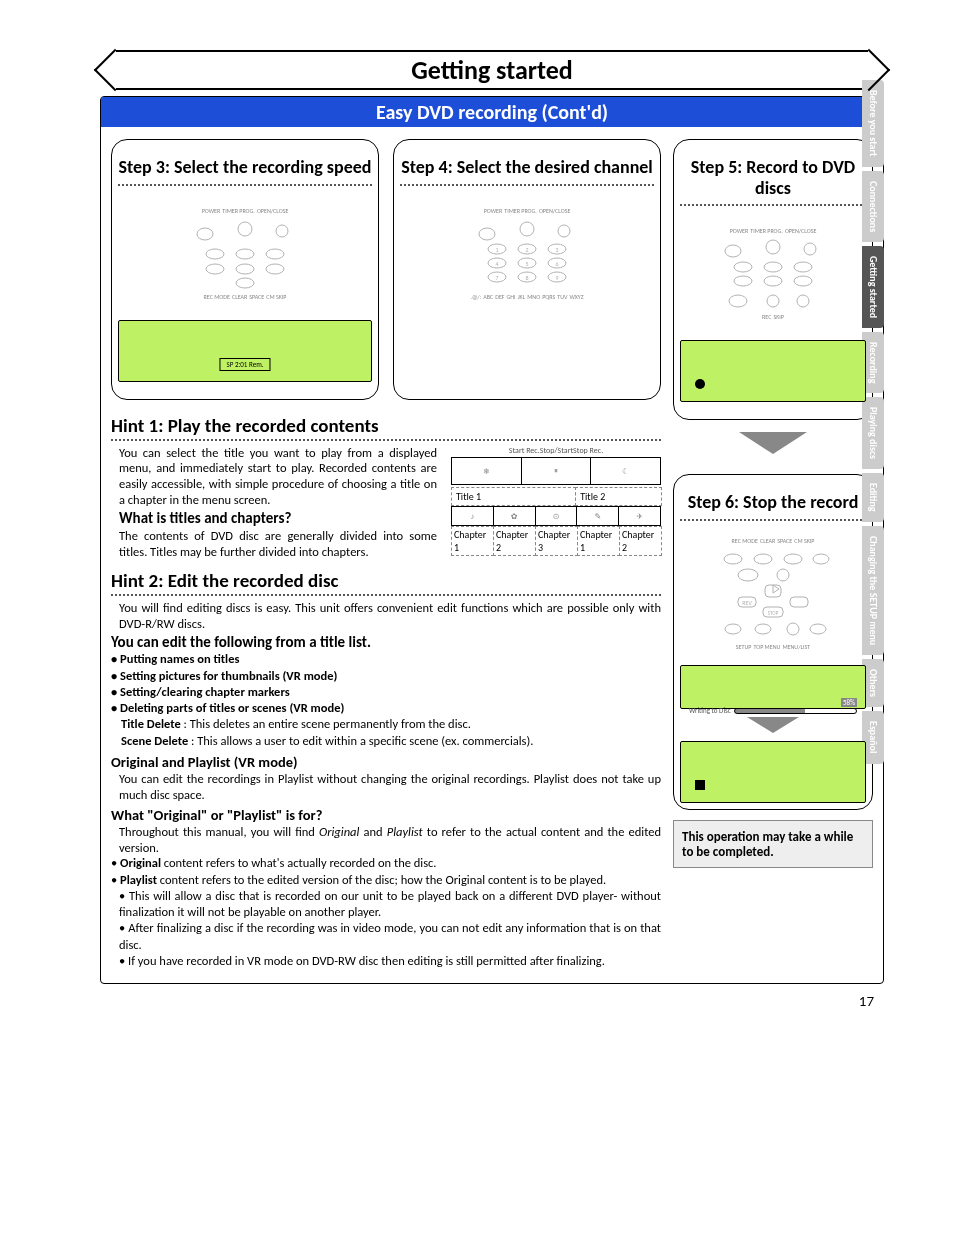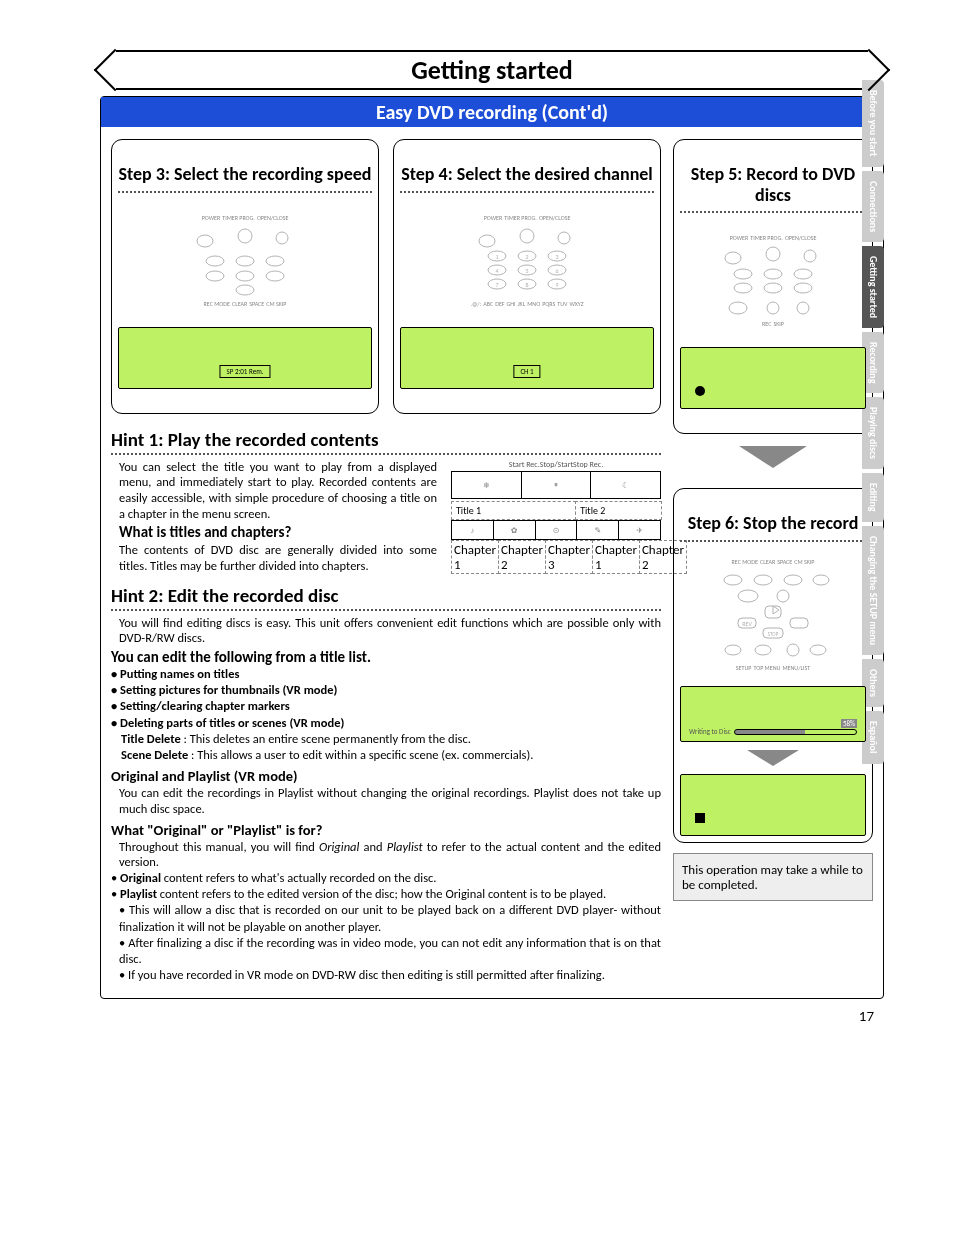--- a/index.html
+++ b/index.html
@@ -60,23 +60,23 @@
   }
   .main-cols {
     display: flex;
     gap: 12px;
   }
   .left-col { flex: 1 1 auto; min-width: 0; }
   .right-col { width: 200px; flex: 0 0 200px; }
   .step-row { display: flex; gap: 14px; margin-bottom: 14px; }
   .step-box {
     border: 1.5px solid #000;
-    border-radius: 11px;
+    border-radius: 16px;
     flex: 1;
-    padding: 24px 6px;
+    padding: 17px 6px;
     text-align: center;
   }
   .step-title {
     font-size: 18px;
     font-weight: bold;
     line-height: 1.15;
     border-bottom: 2px dotted #555;
     padding-bottom: 6px;
     margin-bottom: 8px;
   }
@@ -183,42 +183,42 @@
     padding:2px 4px;
     font-size:10px;
     color:#000;
     margin-right:-1px;
   }
   .tl-ch-row { display:flex; }
   .tl-ch-cell {
     border:1px dashed #888;
     flex:1;
     padding:1px 2px;
-    font-size:13px;
+    font-size:10px;
     color:#000;
     margin-right:-1px;
     text-align:left;
   }
   .arrow-down {
     width: 0; height: 0;
     border-left: 34px solid transparent;
     border-right: 34px solid transparent;
     border-top: 22px solid #888;
     margin: 12px auto 20px auto;
   }
   .arrow-down.small {
     border-left-width: 26px;
     border-right-width: 26px;
     border-top-width: 16px;
     margin: 8px auto;
   }
   .step6-note {
     border: 1px solid #888;
     background: #eee;
-    font-weight: normal;
+    font-weight: bold;
     font-size: 13px;
     padding: 8px;
     margin-top: 10px;
   }
   .side-tabs {
     position: absolute;
     right: 70px;
     top: 80px;
     width: 22px;
     height: 1070px;
@@ -349,23 +349,20 @@
                 <span>ABC</span>
                 <span>DEF</span>
               <span>GHI</span>
                 <span>JKL</span>
                 <span>MNO</span>
               <span>PQRS</span>
                 <span>TUV</span>
                 <span>WXYZ</span>
             </div>
           </div>
-          <div class="screen-box">
-            <span class="screen-label-box">CH 1</span>
-          </div>
         </div>
       </div>
 
       <div class="hint-section">
         <div class="hint-h1">Hint 1: Play the recorded contents</div>
         <div class="hint-body-row">
           <div class="hint-text">
             <span>You can select the title you want to play from a displayed menu, and immediately start to play. Recorded contents are easily accessible, with simple procedure of choosing a title on a chapter in the menu screen.</span>
             <div class="hint-h2">What is titles and chapters?</div>
             <span>The contents of DVD disc are generally divided into some titles. Titles may be further divided into chapters.</span>
@@ -493,21 +490,21 @@
               <ellipse cx="50" cy="80" rx="8" ry="5" fill="none" stroke="#888"></ellipse>
               <circle cx="80" cy="80" r="6" fill="none" stroke="#888"></circle>
               <ellipse cx="105" cy="80" rx="8" ry="5" fill="none" stroke="#888"></ellipse>
           </svg>
           <div class="remote-labels">
             <span>SETUP</span>
               <span>TOP MENU</span>
               <span>MENU/LIST</span>
           </div>
         </div>
-        <div class="screen-box" style="height:56px;">
+        <div class="screen-box" style="height:44px;">
           <div class="progress-inner">
             <span>Writing to Disc</span>
             <div class="pbar"></div>
           </div>
         </div>
         <div class="arrow-down small"></div>
         <div class="screen-box">
           <span class="screen-square"></span>
         </div>
       </div>

